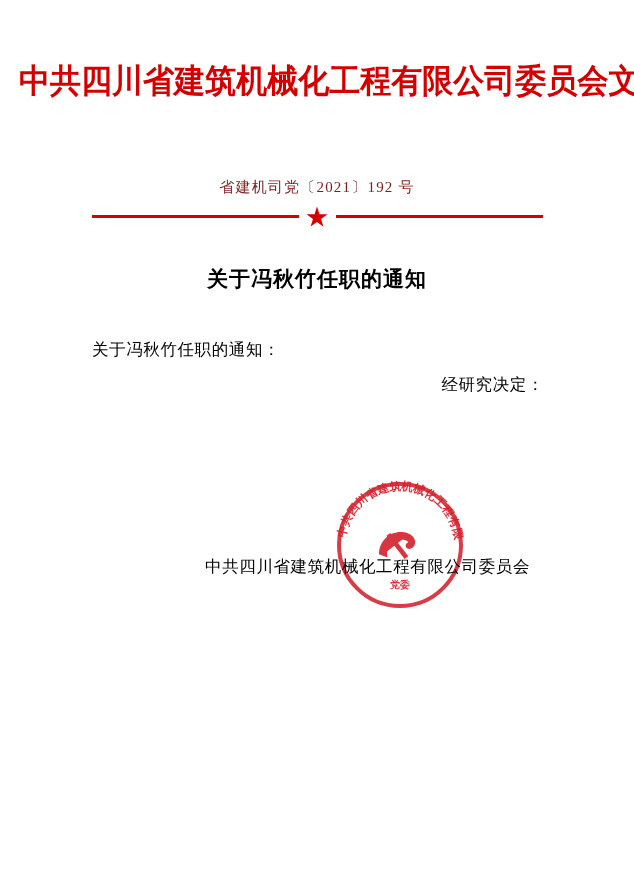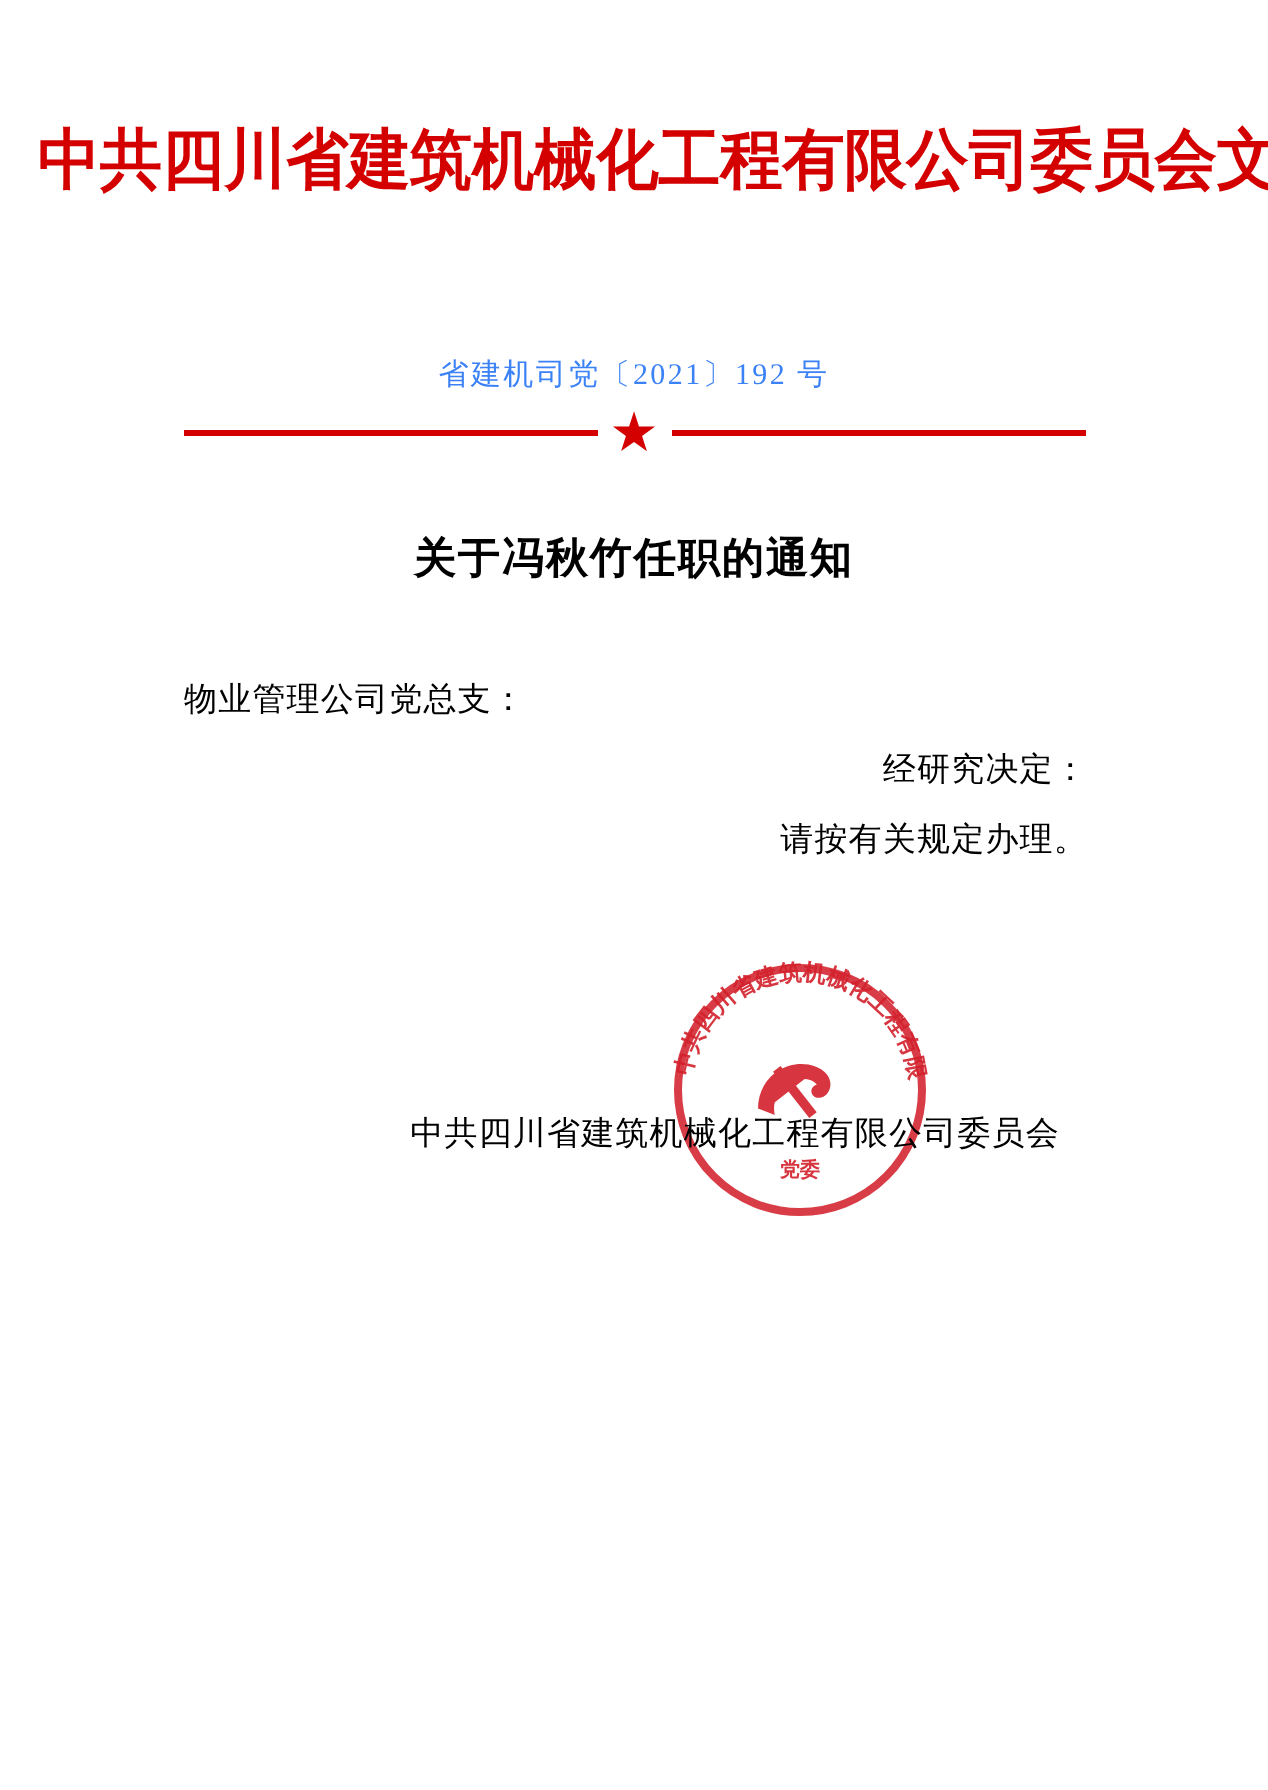--- a/index.html
+++ b/index.html
@@ -41,21 +41,21 @@
     transform: scaleX(0.94);
   }
 
   .doc-number {
     position: absolute;
     top: 178px;
     left: 0;
     width: 634px;
     text-align: center;
     font-size: 15px;
-    color: #3b82f6;
+    color: #7f1d1d;
     letter-spacing: 1.2px;
   }
 
   
   .rule-wrap {
     position: absolute;
     top: 205px;
     left: 0;
     width: 634px;
     height: 24px;
@@ -161,23 +161,22 @@
 
   <div class="rule-wrap">
     <div class="rule-line-left"></div>
     <div class="rule-star">★</div>
     <div class="rule-line-right"></div>
   </div>
 
   <div class="doc-title">关于冯秋竹任职的通知</div>
 
   <div class="body-text">
-    <p>物业管理公司党总支：</p>
+    <p>关于冯秋竹任职的通知：</p>
     <p class="indent">经研究决定：</p>
-    <p class="indent">请按有关规定办理。</p>
   </div>
 
   <div class="seal">
     <svg width="150" height="150" viewBox="0 0 150 150" xmlns="http://www.w3.org/2000/svg">
       <defs>
         <path id="sealArc" d="M 75,75 m -58,0 a 58,58 0 1,1 116,0" fill="none"></path>
         <path id="sealTextPath" d="M 20,75 a 55,55 0 1,1 110,0" fill="none"></path>
       </defs>
       <circle cx="75" cy="75" r="61" fill="none" stroke="#d3212c" stroke-width="4" opacity="0.88"></circle>
 

